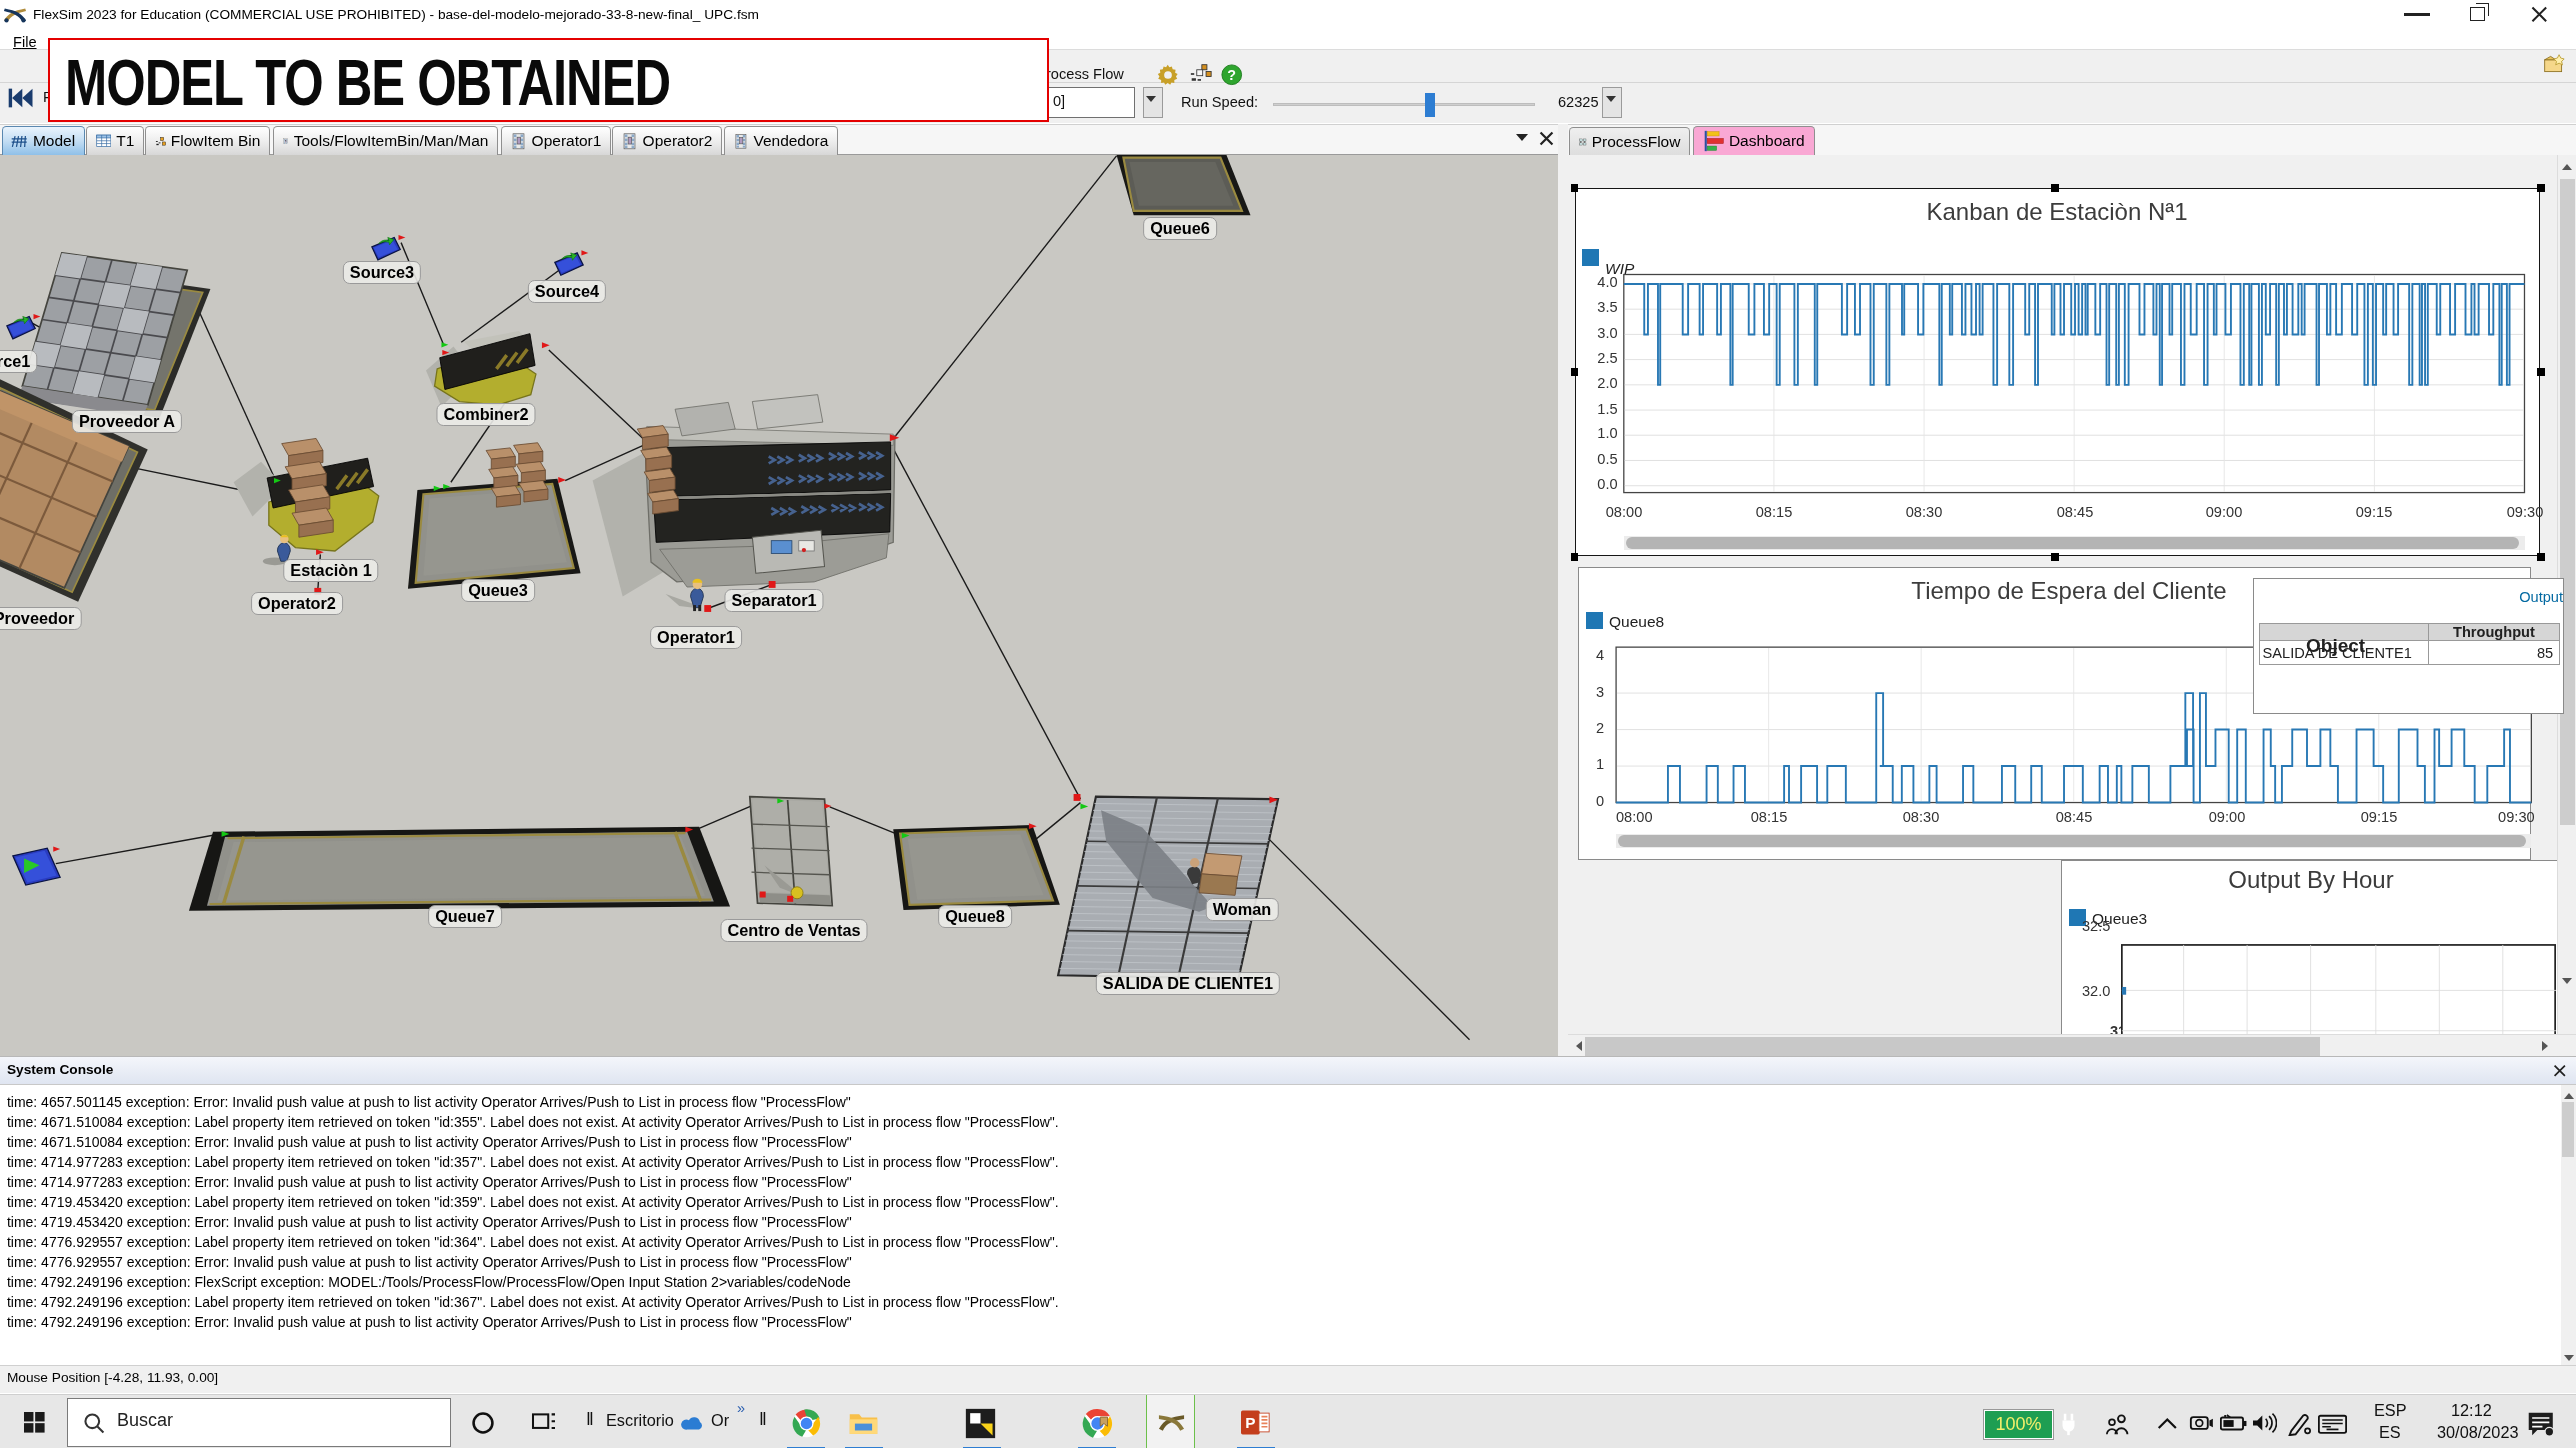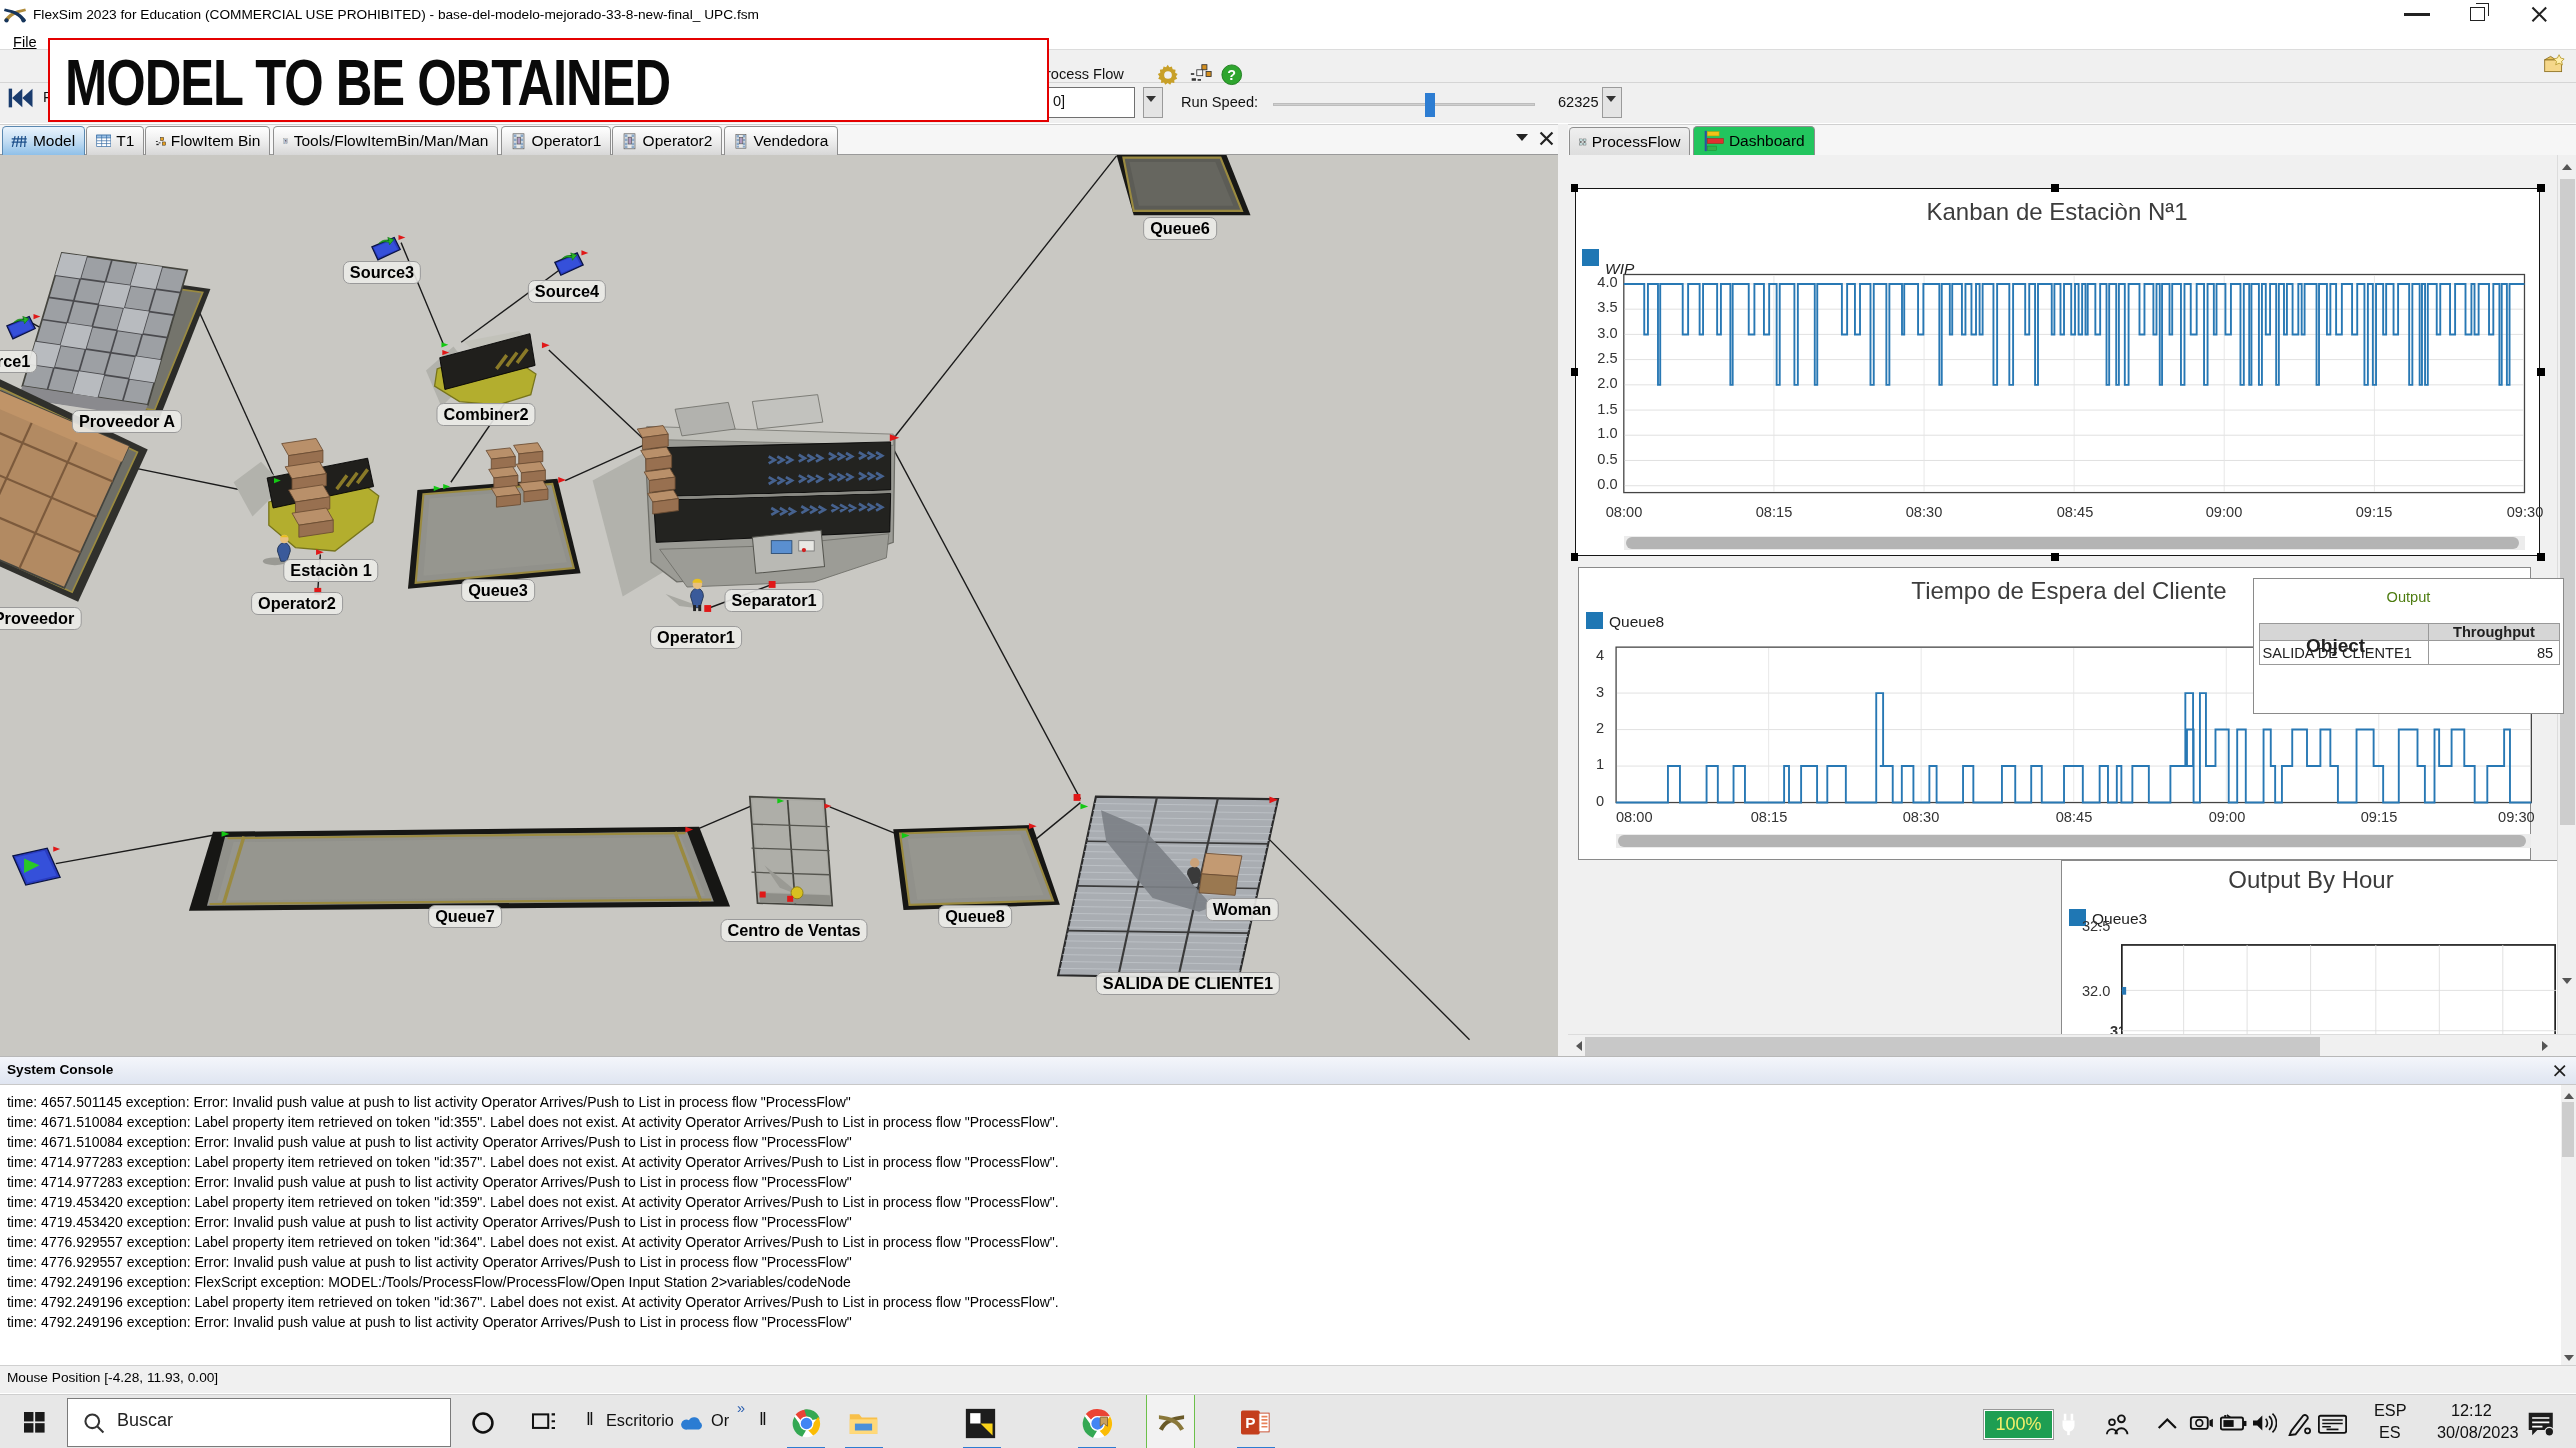--- a/index.html
+++ b/index.html
@@ -419,21 +419,21 @@
   <div class="abs" style="left:1568px;top:124px;width:1008px;height:32px;background:#f6f6f6;border-top:0.9px solid #d0d0d0;"></div>
   <div class="dtab" style="left:1569px;top:127px;width:121px;background:linear-gradient(#efefef,#dedede);">
     <svg width="26" height="24" viewBox="0 0 26 24" style="margin-right:5.2px;">
       <rect x="2" y="2" width="9" height="7" fill="#cfeaea" stroke="#222"></rect>
       <rect x="14" y="2" width="9" height="7" fill="#cfeaea" stroke="#222"></rect>
       <rect x="2" y="15" width="9" height="7" fill="#cfeaea" stroke="#222"></rect>
       <rect x="14" y="15" width="9" height="7" fill="#cfeaea" stroke="#222"></rect>
       <path d="M6 9 L6 13 M19 9 L19 13" stroke="#111" stroke-width="2"></path>
       <path d="M4.5 12 L6 14.5 L7.5 12 Z M17.5 12 L19 14.5 L20.5 12 Z" fill="#111"></path>
     </svg>ProcessFlow</div>
-  <div class="dtab" style="left:1693px;top:126px;width:122px;height:29px;background:#22c55e;border-color:#8f8f8f;z-index:5;">
+  <div class="dtab" style="left:1693px;top:126px;width:122px;height:29px;background:#f9a8d4;border-color:#8f8f8f;z-index:5;">
     <svg width="22" height="24" viewBox="0 0 26 28" style="margin-right:4.3px;">
       <rect x="2" y="2" width="2.5" height="24" fill="#2a52a0"></rect>
       <rect x="5" y="3" width="14" height="5" fill="#f2c218" stroke="#c89a00" stroke-width="0.6"></rect>
       <rect x="5" y="11" width="19" height="6" fill="#e03030" stroke="#a81818" stroke-width="0.6"></rect>
       <rect x="5" y="20" width="11" height="5" fill="#35b04a" stroke="#1d8a30" stroke-width="0.6"></rect>
     </svg>Dashboard</div>
   <div id="dash" class="abs" style="left:1568px;top:155px;width:1008px;height:907px;background:#f0f0f0;overflow:hidden;">
 
     <div class="abs" style="left:6.9px;top:33px;width:965px;height:368px;background:#fff;border:1.7px solid #151515;"></div>
     <div class="chart-title" style="left:489px;top:43px;">Kanban de Estaciòn Nª1</div>
@@ -521,21 +521,21 @@
       <div class="axlbl" style="left:353px;top:654px;transform:translateX(-50%);">08:30</div>
       <div class="axlbl" style="left:506px;top:654px;transform:translateX(-50%);">08:45</div>
       <div class="axlbl" style="left:659px;top:654px;transform:translateX(-50%);">09:00</div>
       <div class="axlbl" style="left:811px;top:654px;transform:translateX(-50%);">09:15</div>
       <div class="axlbl" style="left:963px;top:654px;transform:translateX(-90%);">09:30</div>
     <div class="abs" style="left:48px;top:679px;width:915px;height:13.7px;background:#ececec;">
         <div style="position:absolute;left:1.7px;top:0.9px;width:908px;height:12px;background:#b4b4b4;border-radius:6px;"></div>
       </div>
 
     <div class="abs" style="left:685px;top:423px;width:311px;height:136px;background:#fff;border:0.9px solid #8a8a8a;z-index:6;">
-      <div style="position:absolute;left:0;top:10.3px;width:100%;text-align:center;font-size:14.6px;color:#4d7c0f;">Output</div>
+      <div style="position:absolute;left:0;top:10.3px;width:100%;text-align:right;font-size:14.6px;color:#0369a1;">Output</div>
       <div style="position:absolute;left:5.2px;top:44px;width:301px;height:18px;background:#d6d6d6;border:0.9px solid #999;"></div>
       <div style="position:absolute;left:5.2px;top:62px;width:301px;height:24px;border:0.9px solid #999;border-top:none;"></div>
       <div style="position:absolute;left:174px;top:44px;width:0.9px;height:42px;background:#999;"></div>
       <div style="position:absolute;left:52px;top:45px;font-size:19px;font-weight:bold;color:#222;margin-top:11px;">Object</div>
       <div style="position:absolute;left:199px;top:45px;font-size:14.6px;font-weight:bold;color:#222;text-align:center;">Throughput</div>
       <div style="position:absolute;left:8.6px;top:66px;font-size:14.6px;color:#222;">SALIDA DE CLIENTE1</div>
       <div style="position:absolute;left:283px;top:66px;font-size:14.6px;color:#222;">85</div>
     </div>
 
     <div class="abs" style="left:493px;top:705px;width:498px;height:206px;background:#fff;border:0.9px solid #8a8a8a;"></div>

